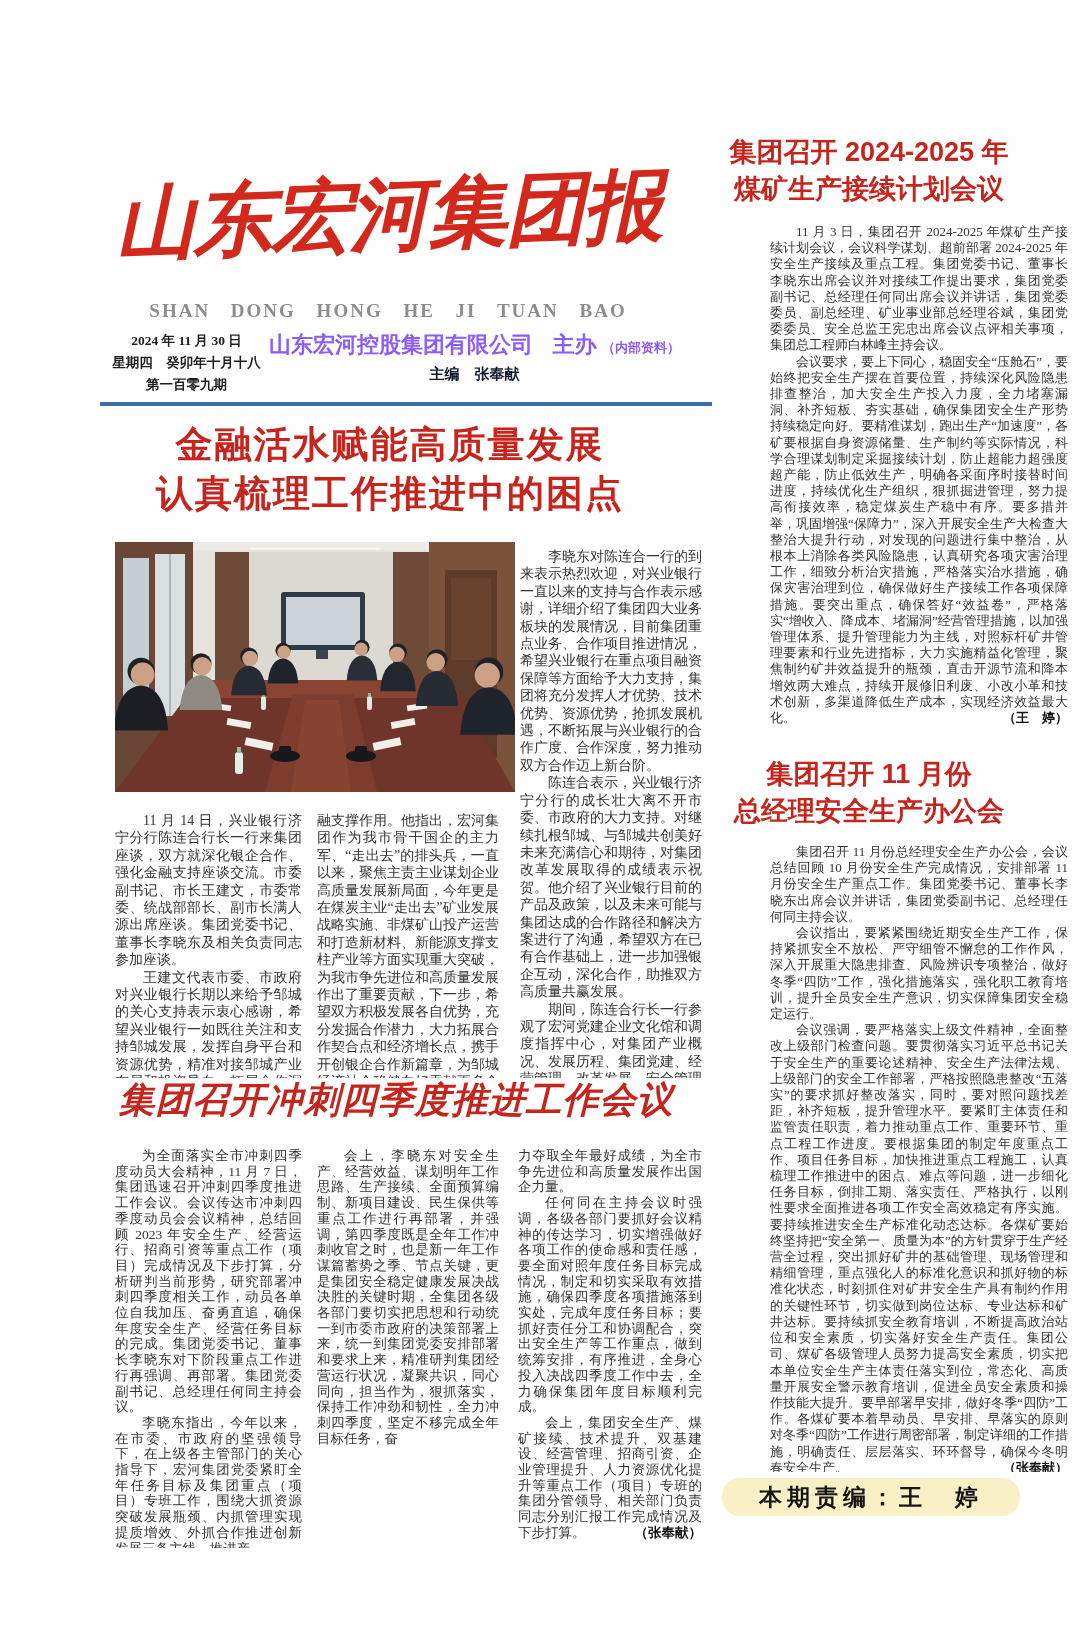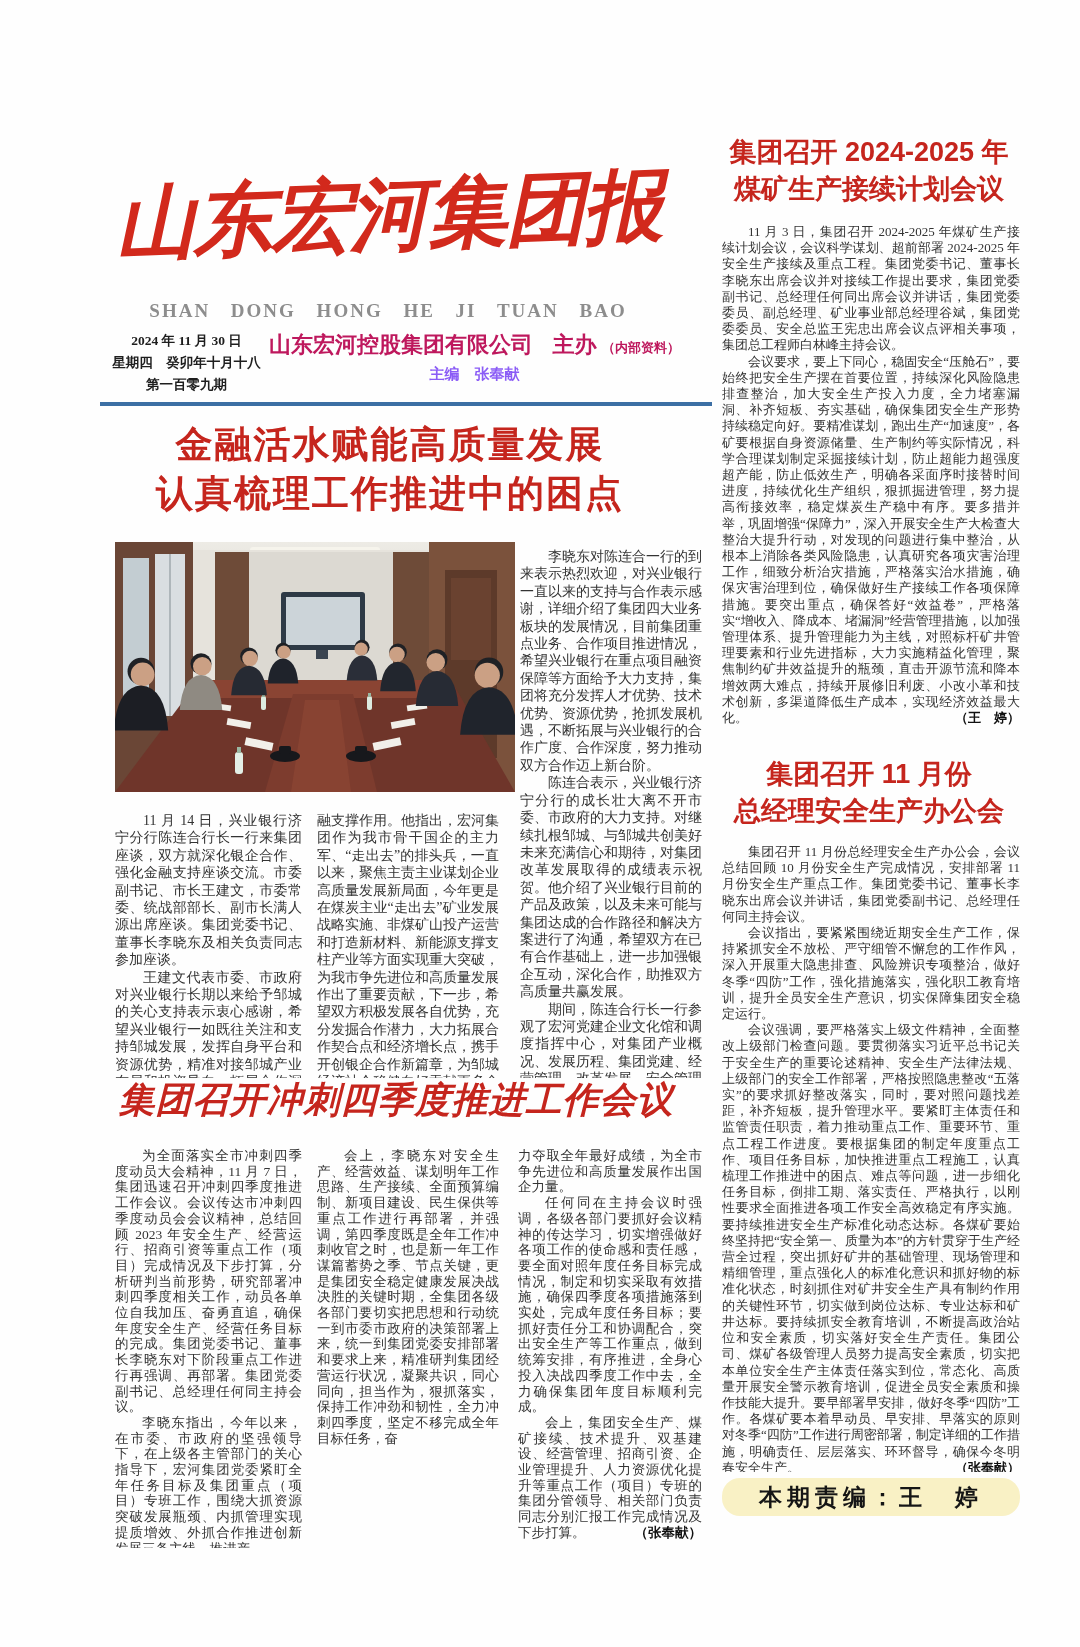--- a/index.html
+++ b/index.html
@@ -17,24 +17,24 @@
     letter-spacing:-2px;transform:rotate(-2deg);white-space:nowrap;
   }
   .mast-pinyin{
     position:absolute;left:96px;top:300px;width:584px;
     font-family:"Liberation Serif",serif;font-weight:bold;font-size:19px;
     color:#8d8d8d;text-align:center;letter-spacing:2px;word-spacing:14px;white-space:nowrap;
   }
   .issue-info{position:absolute;left:104px;top:330px;width:576px;display:flex;}
   .issue-date{width:190px;font-size:13.5px;line-height:22px;text-align:center;color:#1e1e1e;font-weight:bold;}
   .pub-block{flex:1;text-align:center;}
-  .pub-line{font-size:22px;font-weight:bold;white-space:nowrap;color:#be185d;}
+  .pub-line{font-size:22px;font-weight:bold;white-space:nowrap;color:#8b5cf6;}
   .pub-org{margin-left:14px;}
   .pub-internal{font-size:13px;font-weight:bold;}
-  .pub-editor{font-size:15px;font-weight:bold;margin-top:5px;color:#8b5cf6;}
+  .pub-editor{font-size:15px;font-weight:bold;margin-top:5px;color:#0f172a;}
   .blue-rule{position:absolute;left:100px;top:402px;width:612px;height:4px;background:#3c6fa4;}
   
   .lead-headline{
     position:absolute;left:94px;top:420px;width:592px;text-align:center;
     font-family:"Liberation Sans","DejaVu Sans",sans-serif;
     font-weight:bold;font-size:37px;line-height:49px;color:#c5251d;letter-spacing:2px;white-space:nowrap;
   }
   .art2-headline{
     position:absolute;left:94px;top:1076px;width:604px;text-align:center;
     font-family:"Liberation Sans","DejaVu Sans",sans-serif;
@@ -53,21 +53,21 @@
   .col p.cont{text-indent:0;}
   .byline{float:right;font-weight:bold;color:#111;}
   .a1{font-size:14px;line-height:17.4px;}
   .lead-col1{left:115px;top:812px;width:187px;height:266px;}
   .lead-col2{left:317px;top:812px;width:182px;height:266px;}
   .lead-col3{left:520px;top:548px;width:182px;height:530px;}
   .a2{font-size:13.5px;line-height:15.7px;}
   .a2-col1{left:115px;top:1148px;width:187px;height:400px;}
   .a2-col2{left:317px;top:1148px;width:182px;height:400px;}
   .a2-col3{left:518px;top:1148px;width:184px;height:400px;}
-  .rcol{font-size:13px;line-height:16.2px;}
+  .rcol{font-size:13px;line-height:16.2px;margin-left:48px;}
   .r1-body{left:722px;top:224px;width:298px;height:528px;}
   .r2-body{left:722px;top:844px;width:298px;height:628px;}
   
   .photo{position:absolute;left:115px;top:542px;width:400px;height:250px;display:block;}
   
   .footer-box{
     position:absolute;left:722px;top:1478px;width:298px;height:38px;
     background:#f9f1c5;display:flex;align-items:center;justify-content:center;
     font-family:"Liberation Sans","DejaVu Sans",sans-serif;
     font-weight:bold;font-size:23px;letter-spacing:5px;color:#151515;white-space:nowrap;border-radius:18px;

